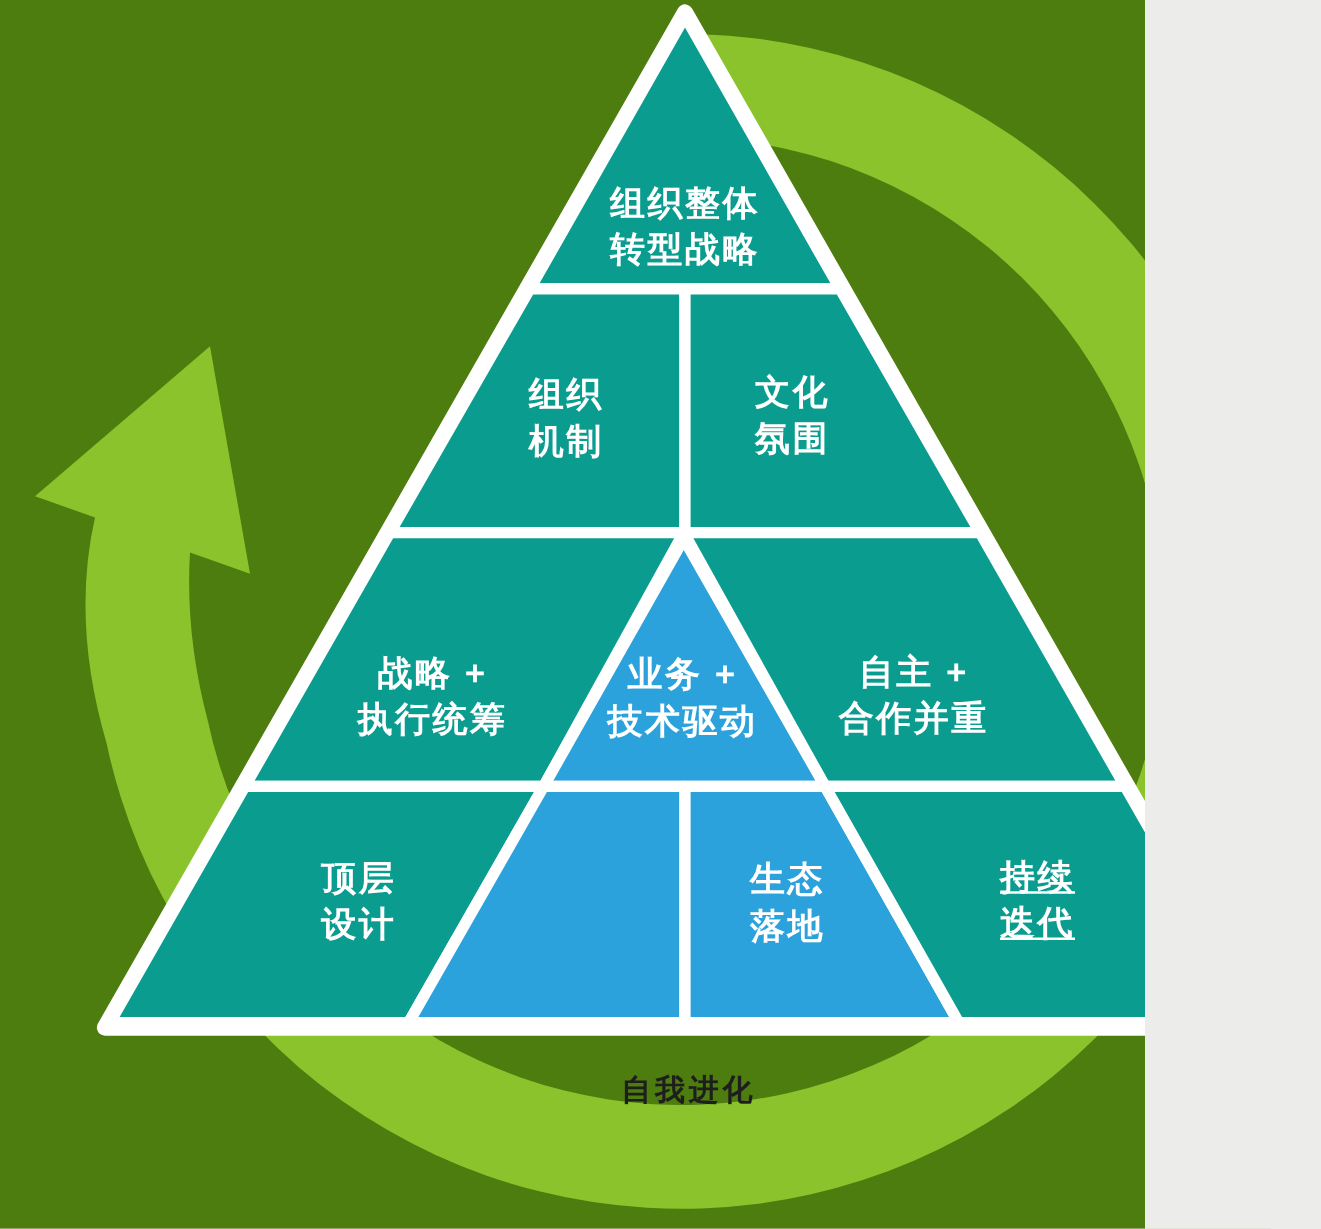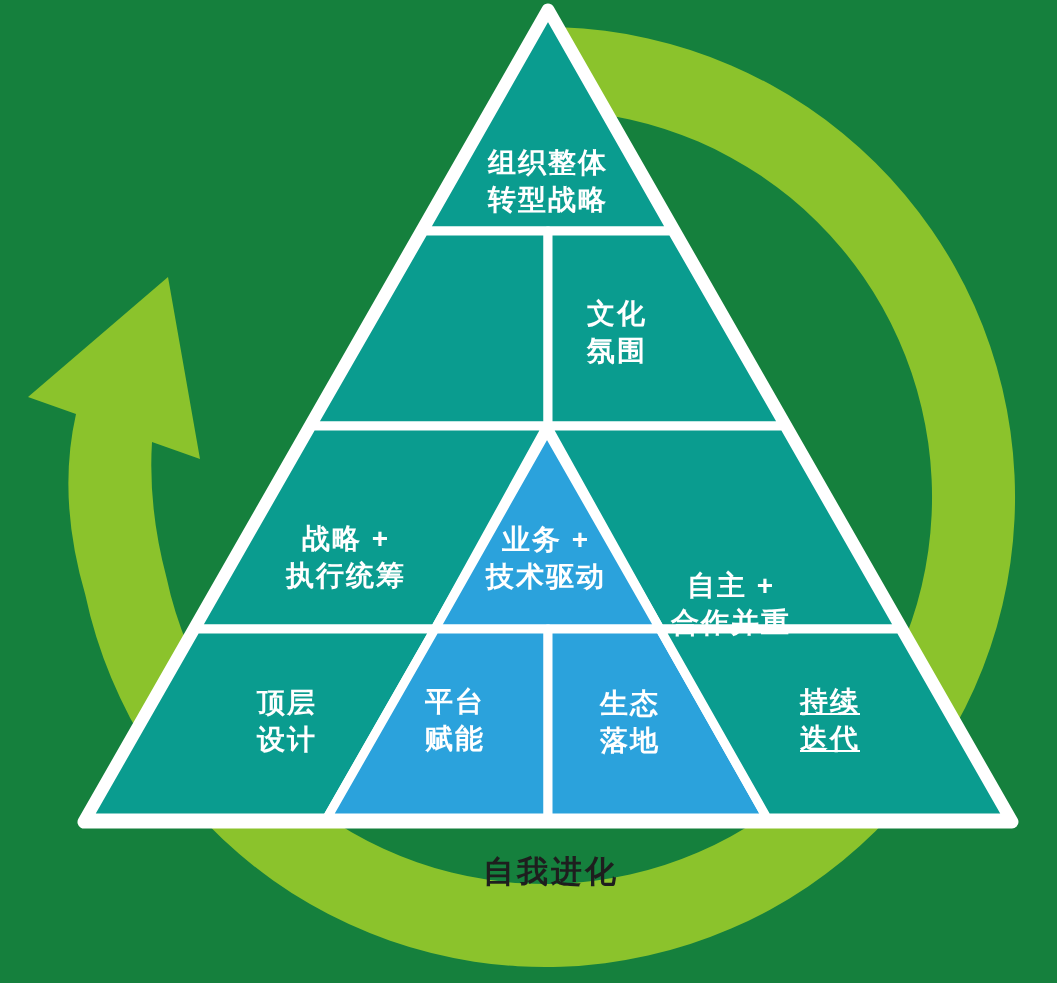--- a/index.html
+++ b/index.html
@@ -1,20 +1,20 @@
 <!DOCTYPE html>
 <html><head>
 <meta charset="utf-8">
 <style>
   html, body { margin: 0; padding: 0; background: #ECECEB; }
   .stage {
     position: relative;
-    width: 1057px;
+    width: 916px;
     height: 983px;
-    background: #15803d;
+    background: #4d7c0f;
     overflow: hidden;
     font-family: "Liberation Sans", sans-serif;
   }
   .stage svg { position: absolute; left: 0; top: 0; }
   .cell-label {
     position: absolute;
     transform: translate(-50%, -50%);
     color: #FFFFFF;
     font-weight: bold;
     font-size: 28px;
@@ -22,21 +22,21 @@
     letter-spacing: 2px;
     text-align: center;
     white-space: pre-line;
     pointer-events: none;
   }
   .caption {
     position: absolute;
     transform: translate(-50%, -50%);
     color: #1E1E1E;
     font-weight: bold;
-    font-size: 31px;
+    font-size: 24px;
     letter-spacing: 3px;
     text-align: center;
     white-space: pre-line;
   }
 </style>
 </head>
 <body>
 
 <div class="stage">
 
@@ -66,34 +66,34 @@
 
     <polygon points="196,629 435,629 327,818 88,818" stroke="#FFFFFF" stroke-width="9" stroke-linejoin="round" fill="#0A9C8F"></polygon>
     <polygon points="435,629 548,629 548,818 327,818" stroke="#FFFFFF" stroke-width="9" stroke-linejoin="round" fill="#2BA2DC"></polygon>
     <polygon points="548,629 660,629 767,818 548,818" stroke="#FFFFFF" stroke-width="9" stroke-linejoin="round" fill="#2BA2DC"></polygon>
     <polygon points="660,629 900,629 1008,818 767,818" stroke="#FFFFFF" stroke-width="9" stroke-linejoin="round" fill="#0A9C8F"></polygon>
   </svg>
 
   <div class="cell-label" style="left:548px; top:181px;">组织整体
 转型战略</div>
 
-  <div class="cell-label" style="left:617px; top:332px;">文化
+  <div class="cell-label" style="left:453px; top:334px;">组织
+机制</div>
+  <div class="cell-label" style="left:634px; top:332px;">文化
 氛围</div>
 
   <div class="cell-label" style="left:346px; top:557px;">战略 +
 执行统筹</div>
   <div class="cell-label" style="left:546px; top:558px;">业务 +
 技术驱动</div>
-  <div class="cell-label" style="left:731px; top:556px;margin-top:48px;">自主 +
+  <div class="cell-label" style="left:731px; top:556px;">自主 +
 合作并重</div>
 
   <div class="cell-label" style="left:255px; top:721px;margin-left:32px;">顶层
 设计</div>
-  <div class="cell-label" style="left:455px; top:720px;">平台
-赋能</div>
   <div class="cell-label" style="left:630px; top:722px;text-align:right;">生态
 落地</div>
   <div class="cell-label" style="left:830px; top:720px;text-decoration:underline;">持续
 迭代</div>
 
   <div class="caption" style="left:551px; top:872px;">自我进化</div>
 
 </div>
 
 </body></html>

